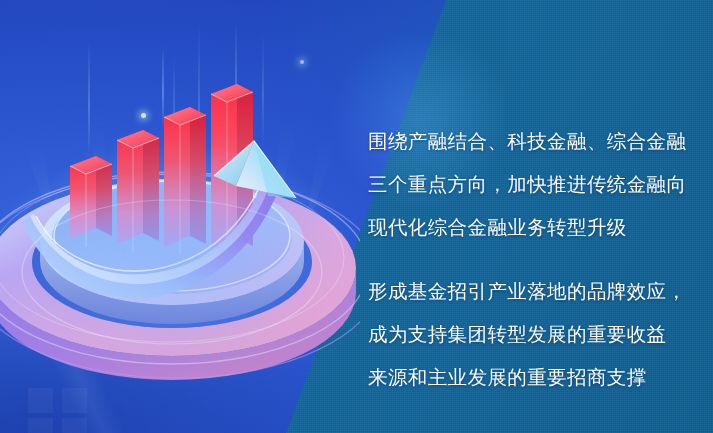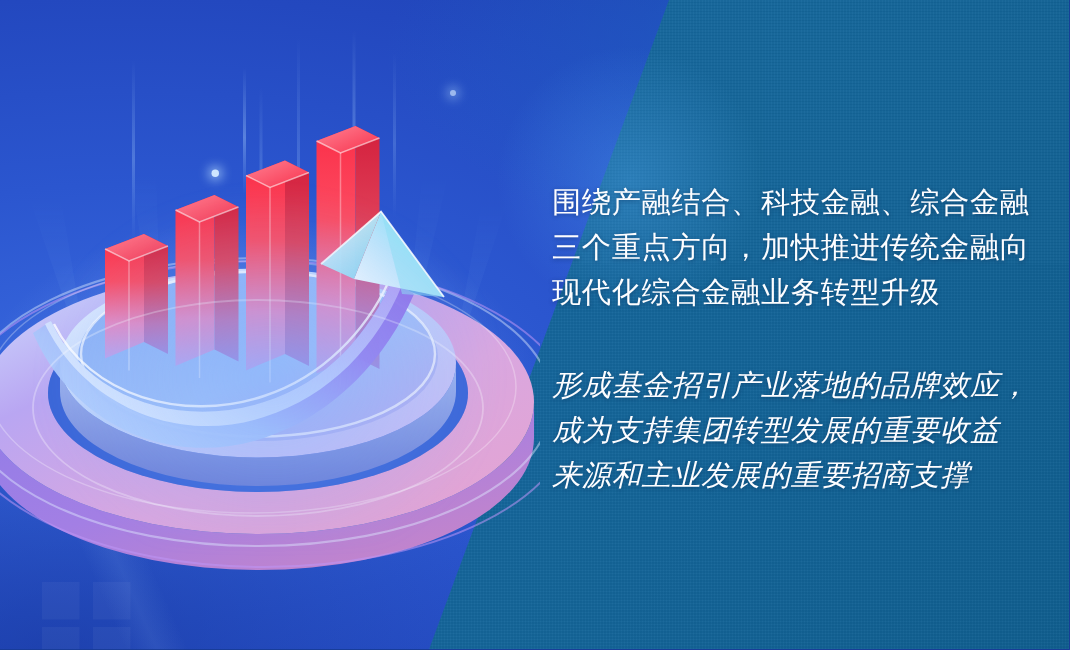--- a/index.html
+++ b/index.html
@@ -58,23 +58,23 @@
   
   #art{position:absolute;left:0;top:0;width:360px;height:433px;}
   .glow-bloom{
     position:absolute;left:20px;top:120px;width:320px;height:240px;
     background:radial-gradient(ellipse at 50% 55%,rgba(120,170,255,.38) 0%,rgba(120,170,255,0) 68%);
     filter:blur(6px);
   }
 
   
   #copy{position:absolute;left:368px;top:100px;width:320px;}
-  .para{color:#fdfdff;font-size:19.5px;line-height:30px;letter-spacing:.4px;
+  .para{color:#fdfdff;font-size:19.5px;line-height:43px;letter-spacing:.4px;
         text-shadow:0 1px 3px rgba(0,30,70,.45);white-space:pre-line;}
-  .para + .para{margin-top:32px;font-style:italic;}
+  .para + .para{margin-top:21px;}
 </style>
 </head>
 <body>
 
 <div id="stage">
 
   <div class="layer bg-base"></div>
   <div class="layer bg-tint"></div>
 
   <div class="sq a"></div>

